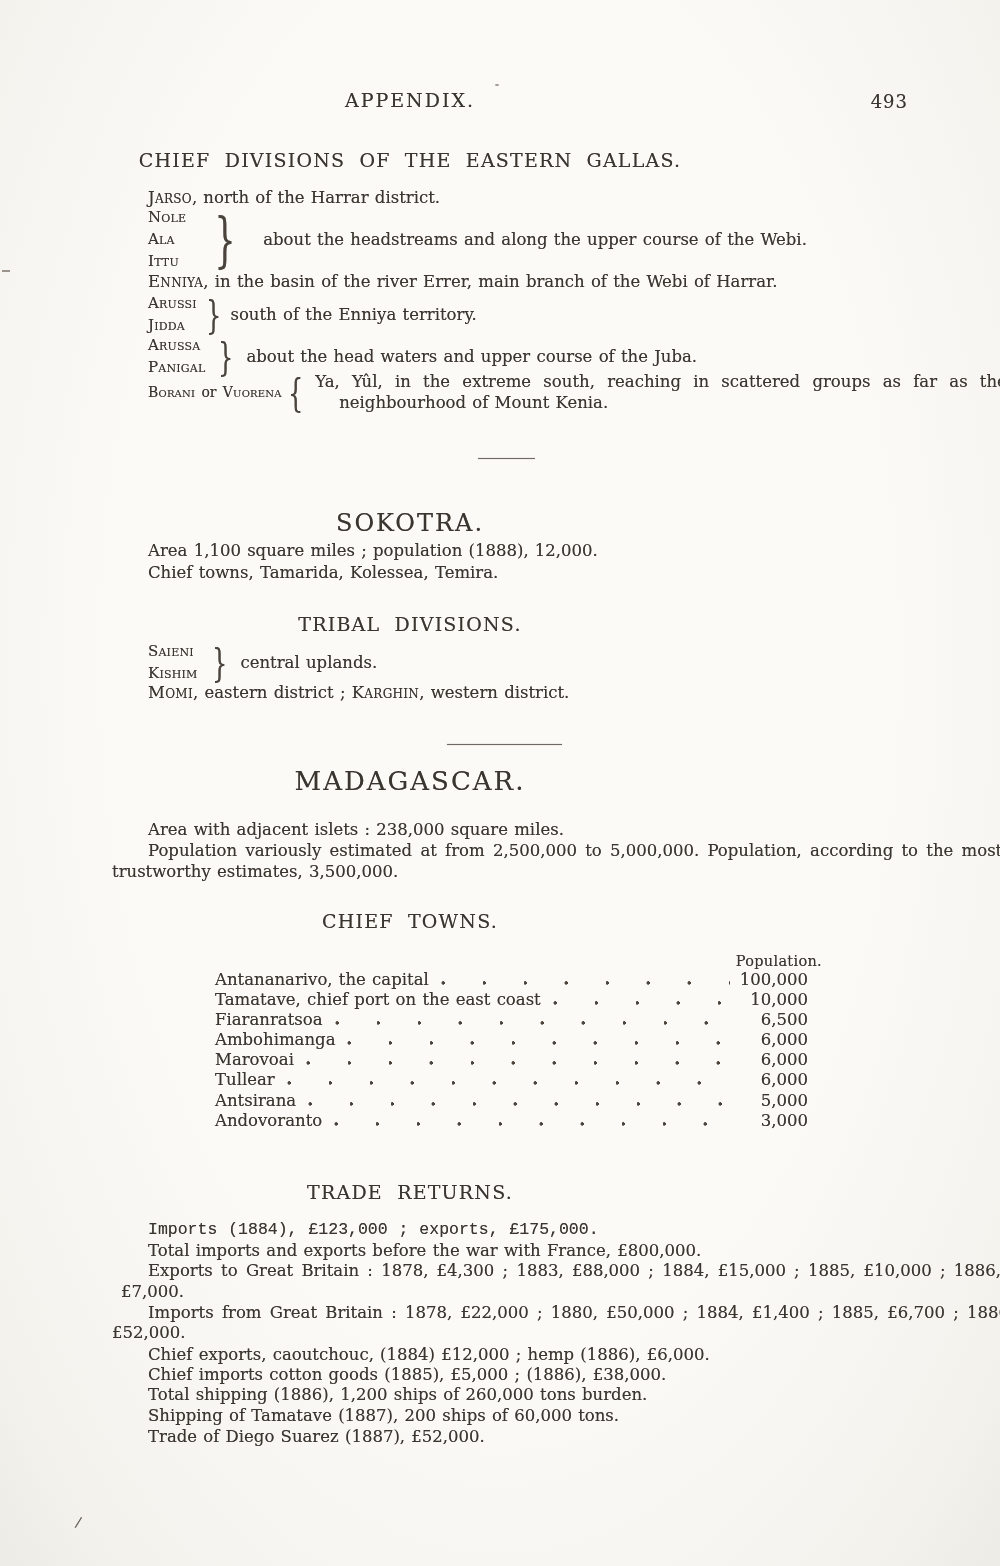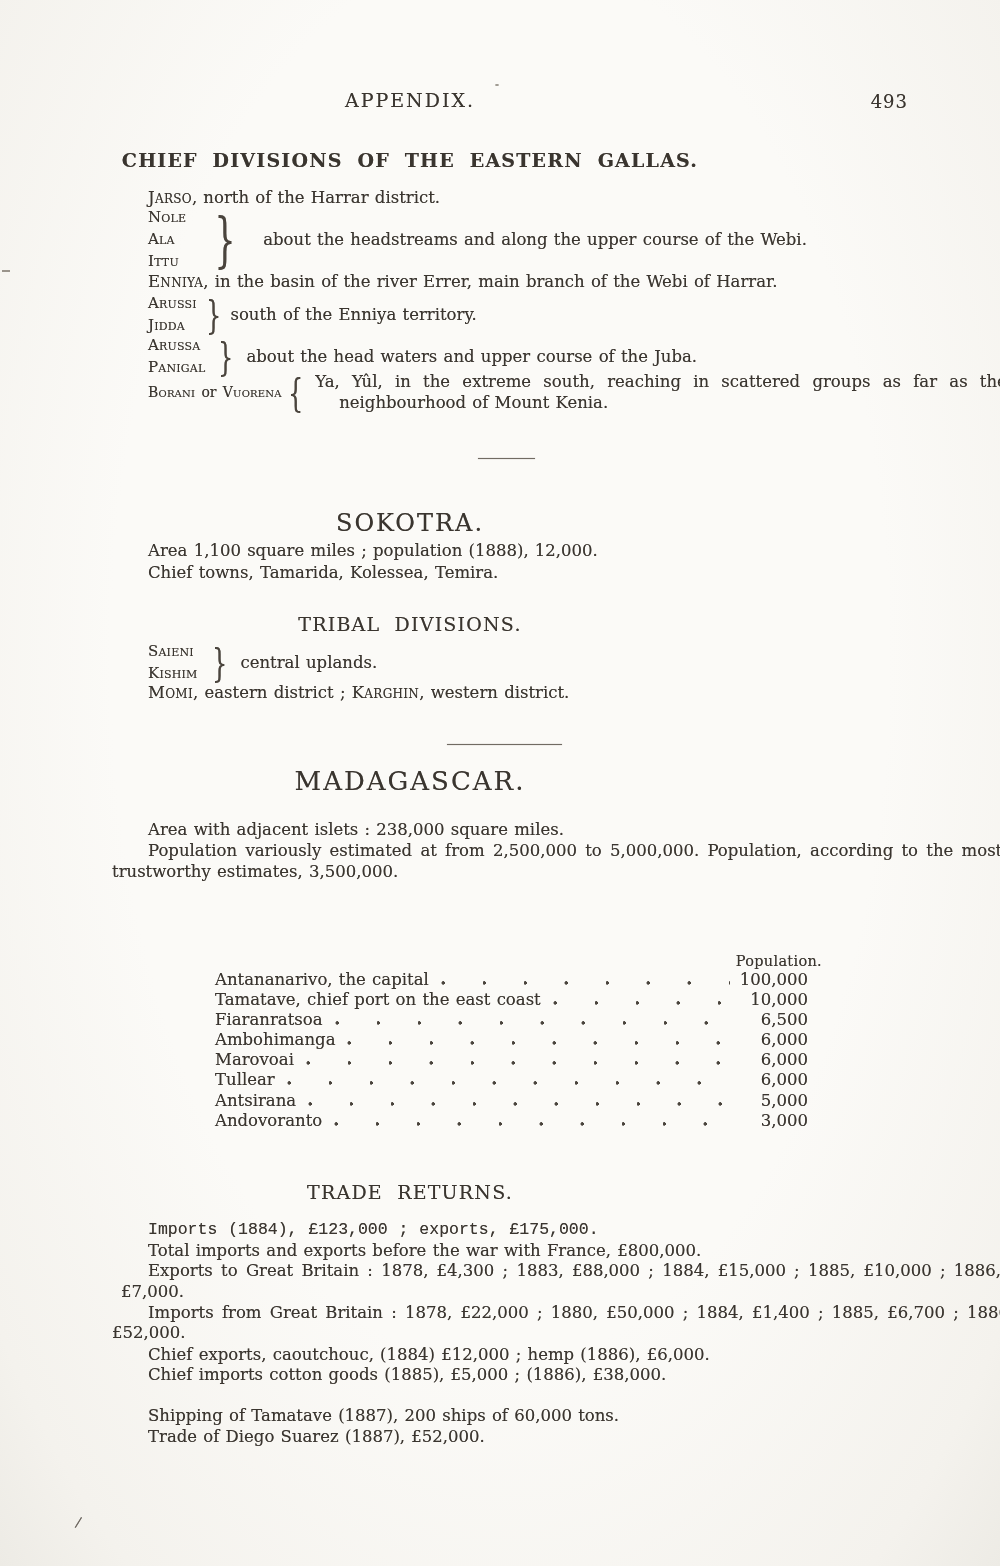--- a/index.html
+++ b/index.html
@@ -51,21 +51,21 @@
 </head>
 <body>
 
 <div class="page">
 
   <div class="centered h-run" style="top:90px;">APPENDIX.</div>
   <div class="line" style="top:91px;right:92px;font-size:18px;letter-spacing:1px;">493</div>
   <div class="speck" style="left:495px;top:84px;width:4px;height:2px;"></div>
   <div class="edge-dash"></div>
 
-  <div class="centered h-sec" style="top:150px;font-weight:bold;">CHIEF DIVISIONS OF THE EASTERN GALLAS.</div>
+  <div class="centered h-sec" style="top:150px;">CHIEF DIVISIONS OF THE EASTERN GALLAS.</div>
 
   <div class="line" style="left:148px;top:187px;"><span class="sc">Jarso</span><span>, north of the Harrar district.</span></div>
 
   <div class="group" style="left:148px;top:206px;gap:11px;">
     <div class="names" style="min-width:46px;">
       <div class="sc-sm">Nole</div>
       <div class="sc-sm">Ala</div>
       <div class="sc-sm">Ittu</div>
     </div>
     <span class="brace b3">}</span>
@@ -124,20 +124,21 @@
 
   <div class="line" style="left:148px;top:682px;"><span class="sc">Momi</span><span>, eastern district ; </span><span class="sc">Karghin</span><span>, western district.</span></div>
 
   <div class="divider" style="left:447px;top:744px;width:115px;"></div>
 
   <div class="centered h-big2" style="top:771px;">MADAGASCAR.</div>
   <div class="line" style="left:148px;top:819px;">Area with adjacent islets : 238,000 square miles.</div>
   <div class="line w3" style="left:148px;top:840px;">Population variously estimated at from 2,500,000 to 5,000,000.  Population, according to the most</div>
   <div class="line" style="left:112px;top:861px;">trustworthy estimates, 3,500,000.</div>
 
+  <div class="centered h-sec" style="top:911px;">CHIEF TOWNS.</div>
   <div class="colhead">Population.</div>
 
   <div class="towns">
     <div class="trow">
         <span class="tname">Antananarivo, the capital</span>
         <span class="leader"></span>
         <span class="tval">100,000</span>
       </div>
     <div class="trow">
         <span class="tname">Tamatave, chief port on the east coast</span>
@@ -179,18 +180,19 @@
   <div class="centered h-sec" style="top:1182px;">TRADE RETURNS.</div>
 
   <div class="line" style="left:148px;top:1219px;font-family:Liberation Mono, monospace;">Imports (1884), £123,000 ; exports, £175,000.</div>
   <div class="line" style="left:148px;top:1240px;">Total imports and exports before the war with France, £800,000.</div>
   <div class="line w3" style="left:148px;top:1260px;">Exports to Great Britain :  1878, £4,300 ;  1883, £88,000 ;  1884, £15,000 ;  1885, £10,000 ;  1886,</div>
   <div class="line" style="left:121px;top:1281px;">£7,000.</div>
   <div class="line w3" style="left:148px;top:1302px;">Imports from Great Britain :  1878, £22,000 ;  1880, £50,000 ;  1884, £1,400 ;  1885, £6,700 ;  1886,</div>
   <div class="line" style="left:112px;top:1322px;">£52,000.</div>
   <div class="line" style="left:148px;top:1344px;">Chief exports, caoutchouc, (1884) £12,000 ;  hemp (1886), £6,000.</div>
   <div class="line" style="left:148px;top:1364px;">Chief imports cotton goods (1885), £5,000 ;  (1886), £38,000.</div>
+  <div class="line" style="left:148px;top:1384px;">Total shipping (1886), 1,200 ships of 260,000 tons burden.</div>
   <div class="line" style="left:148px;top:1405px;">Shipping of Tamatave (1887), 200 ships of 60,000 tons.</div>
   <div class="line" style="left:148px;top:1426px;">Trade of Diego Suarez (1887), £52,000.</div>
 
   <div class="stray" style="left:76px;top:1512px;">/</div>
 
 </div>
 
 </body></html>

